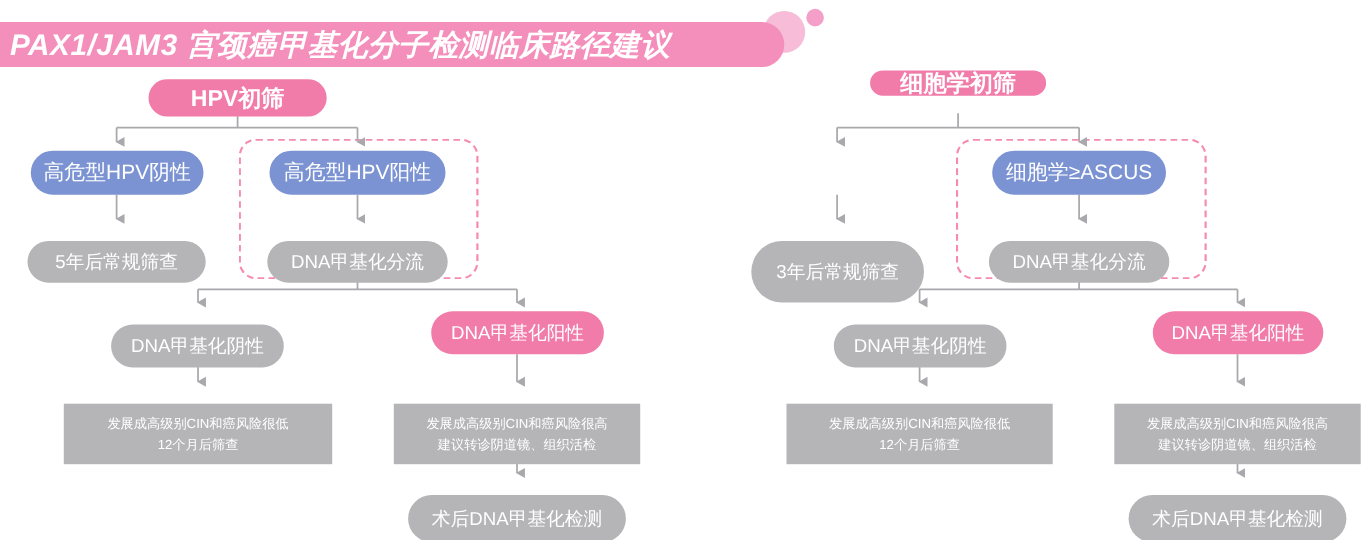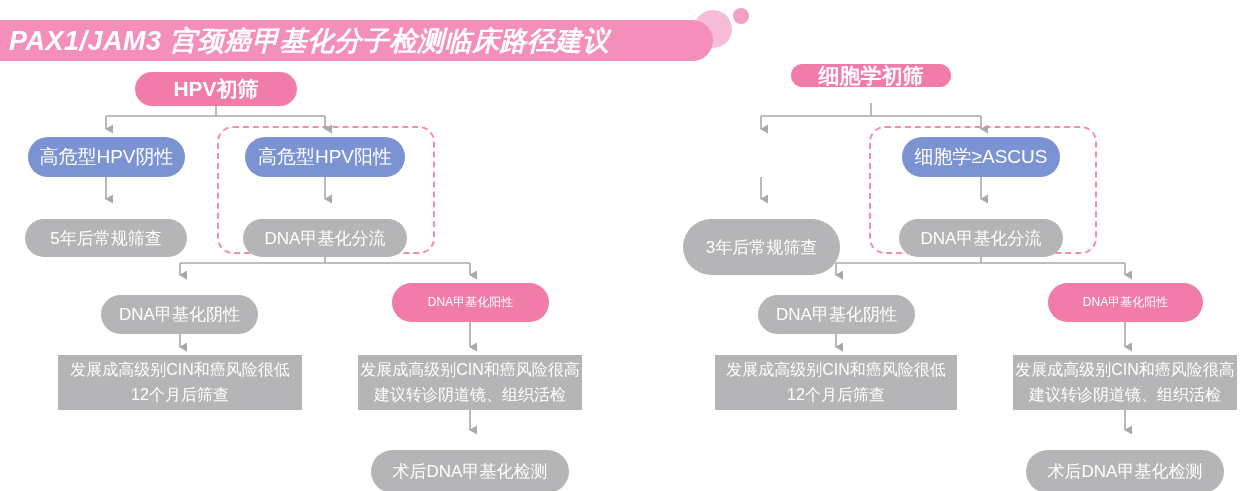--- a/index.html
+++ b/index.html
@@ -29,24 +29,24 @@
     position:absolute;left:733px;top:8px;width:16px;height:16px;border-radius:50%;
     background:#f49fc8;z-index:3;
   }
   
   .node{
     position:absolute;display:flex;flex-direction:column;align-items:center;justify-content:center;
     color:var(--node-text);text-align:center;box-sizing:border-box;z-index:4;white-space:nowrap;
   }
   .pill{border-radius:999px;}
   .pill-pink-lg{background:var(--pink);font-size:21px;font-weight:bold;}
-  .pill-pink{background:var(--pink);font-size:12px;}
+  .pill-pink{background:var(--pink);font-size:17px;}
   .pill-blue{background:var(--blue);font-size:19px;}
   .pill-gray{background:var(--gray);font-size:17px;margin-top:12px;}
-  .rect-gray{background:var(--gray);border-radius:0;font-size:16px;line-height:1.55;}
+  .rect-gray{background:var(--gray);border-radius:0;font-size:12px;line-height:1.55;margin-top:12px;}
   .dashed-box{
     position:absolute;border:2px dashed var(--dash);border-radius:16px;
     box-sizing:border-box;z-index:0;background:transparent;
   }
   svg.connectors{position:absolute;left:0;top:0;z-index:1;}
   .conn{stroke:var(--arrow);stroke-width:1.6;fill:none;}
   #arrowhead path{fill:var(--arrow);}
 </style>
 </head>
 <body>

